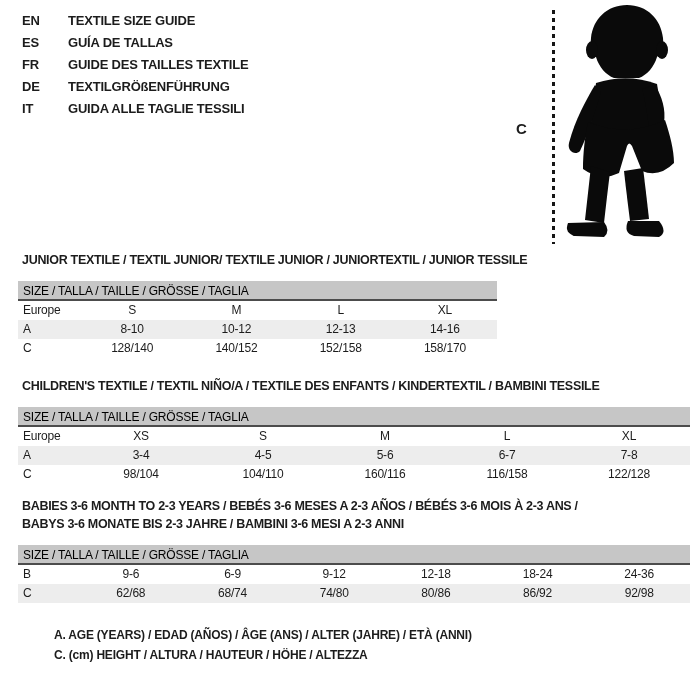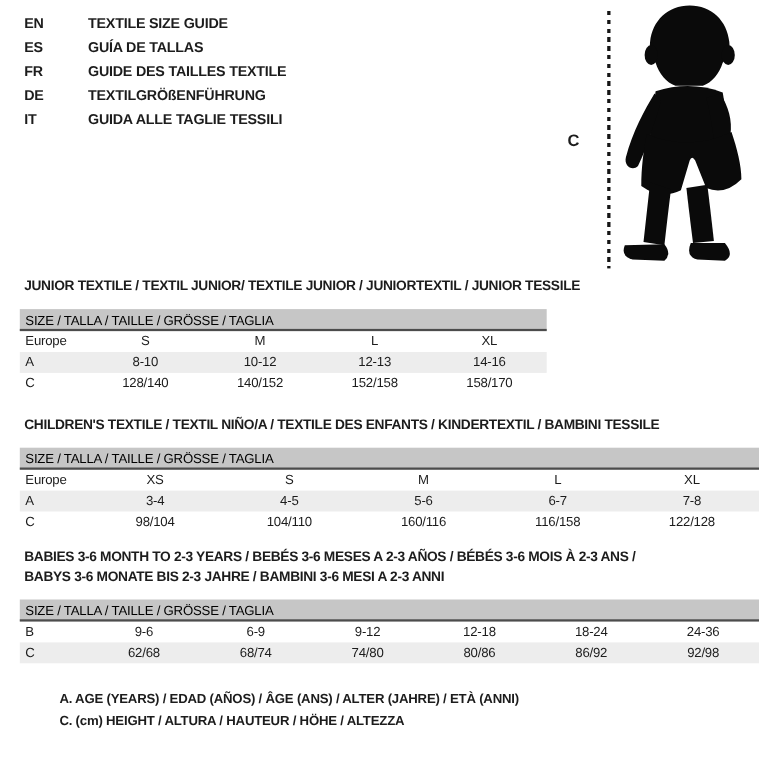--- a/index.html
+++ b/index.html
@@ -5,21 +5,21 @@
   html,body{margin:0;padding:0;}
   body{
     width:700px;height:700px;background:#ffffff;
     font-family:"Liberation Sans","DejaVu Sans",sans-serif;
     color:#1c1c1c;position:relative;overflow:hidden;
   }
   .stage{position:absolute;inset:0;}
 
   
   .lang-list{position:absolute;left:22px;top:9px;}
-  .lang-row{display:flex;height:22px;align-items:center;gap:12px;}
+  .lang-row{display:flex;height:22px;align-items:center;}
   .lang-code{width:46px;font-weight:700;font-size:13px;letter-spacing:-0.2px;}
   .lang-title{font-weight:700;font-size:13px;letter-spacing:-0.2px;white-space:nowrap;}
 
   
   .measure-line{
     position:absolute;left:552px;top:10px;width:3px;height:234px;
     background:repeating-linear-gradient(to bottom,#151515 0 4px,transparent 4px 8px);
   }
   .height-label{position:absolute;left:516px;top:120px;font-weight:700;font-size:15px;}
   .silhouette{position:absolute;left:558px;top:4px;}

